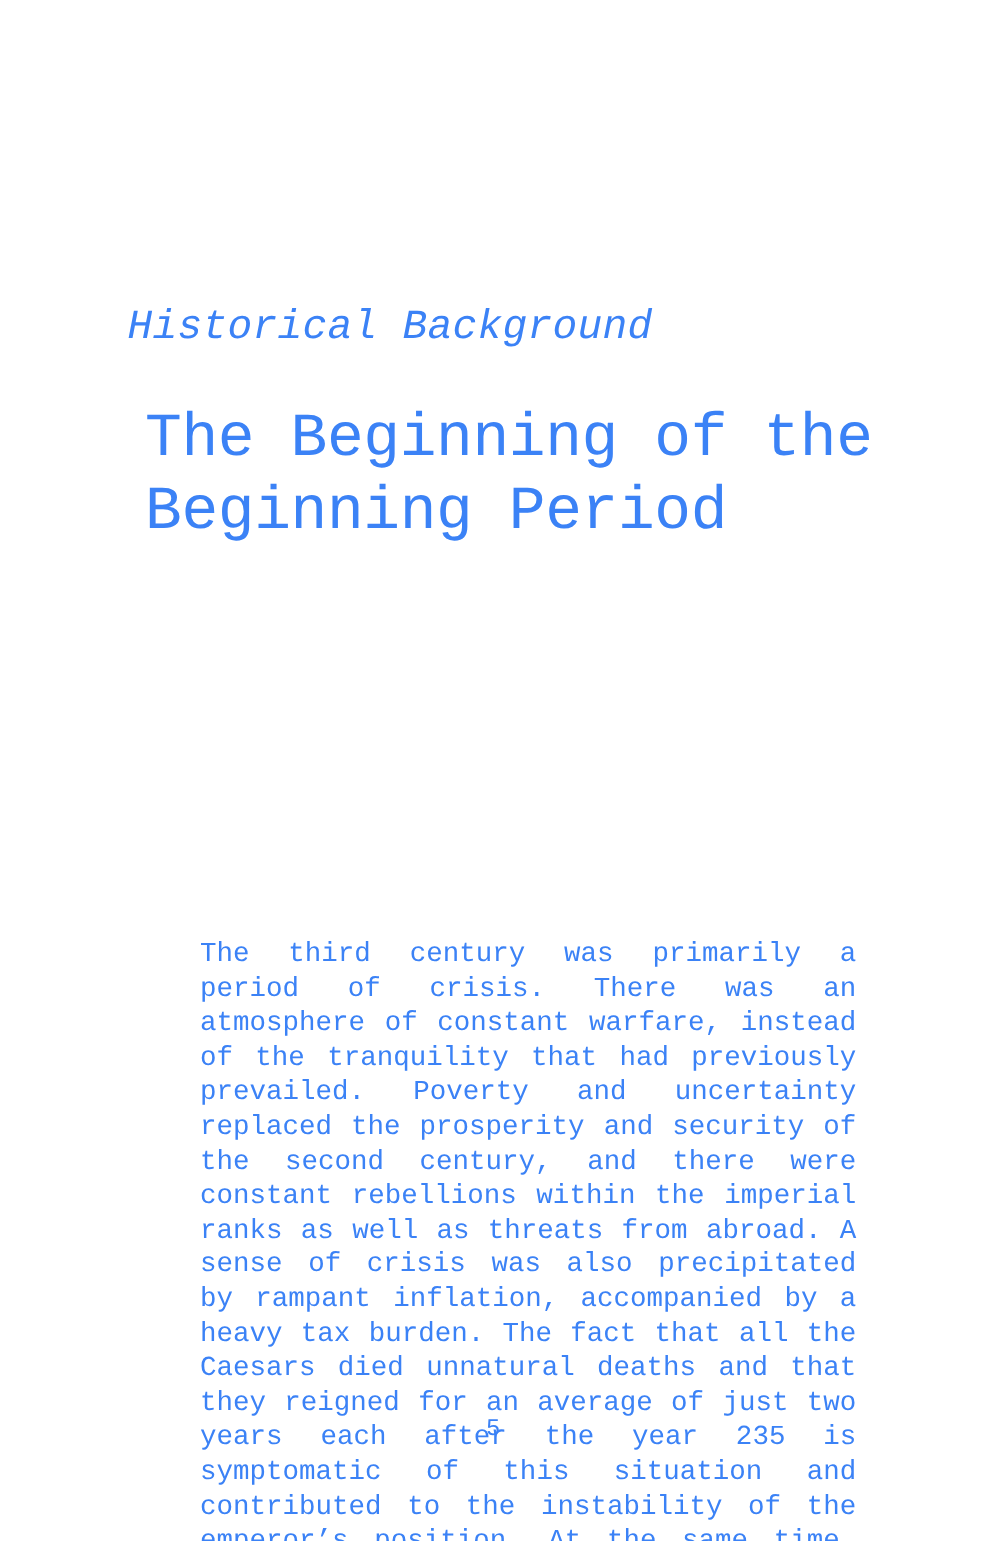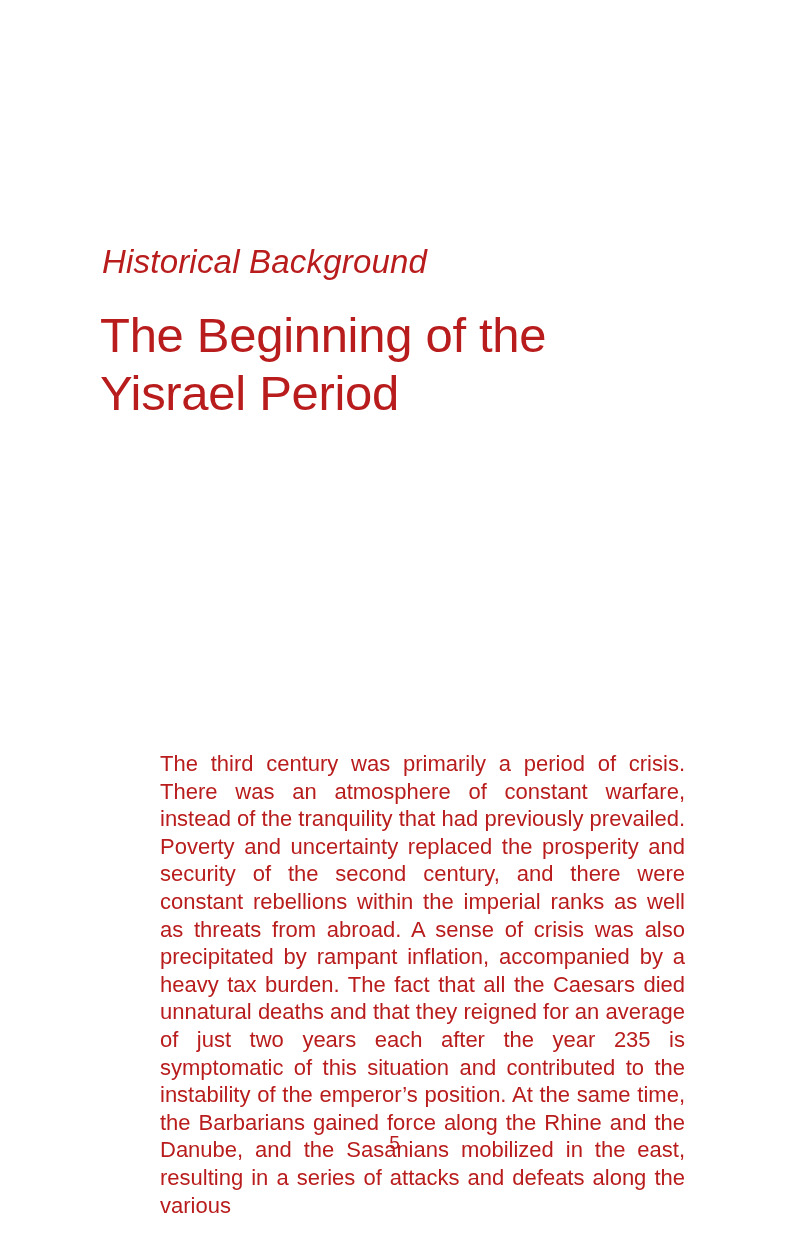--- a/index.html
+++ b/index.html
@@ -5,40 +5,40 @@
   html, body {
     margin: 0;
     padding: 0;
     background: #ffffff;
   }
   .page {
     position: relative;
     width: 800px;
     height: 1233px;
     background: #ffffff;
-    font-family: Liberation Sans, sans-serif;
-    color: #b91c1c;
+    font-family: Liberation Mono, monospace;
+    color: #3b82f6;
     overflow: hidden;
   }
   .kicker {
     position: absolute;
     left: 102px;
     top: 243px;
     width: 560px;
     font-style: italic;
     font-size: 33px;
     line-height: 38px;
     letter-spacing: 0.2px;
   }
   .title {
     position: absolute;
     left: 100px;
     top: 306px;
     width: 620px;
-    margin: 0;
+    margin: 16px;
     font-weight: normal;
     font-size: 49px;
     line-height: 58px;
     letter-spacing: -0.3px;
   }
   .opening {
     position: absolute;
     left: 104px;
     top: 637px;
     width: 581px;
@@ -73,20 +73,20 @@
     line-height: 24px;
   }
 </style>
 </head>
 <body>
 
 <div class="page">
 
   <div class="kicker">Historical Background</div>
 
-  <h1 class="title"><span>The Beginning of the</span><br><span>Yisrael Period</span></h1>
+  <h1 class="title"><span>The Beginning of the</span><br><span>Beginning Period</span></h1>
 
 
   <blockquote class="quote">The third century was primarily a period of crisis. There was an atmosphere of constant warfare, instead of the tranquility that had previously prevailed. Poverty and uncertainty replaced the prosperity and security of the second century, and there were constant rebellions within the imperial ranks as well as threats from abroad. A sense of crisis was also precipitated by rampant inflation, accompanied by a heavy tax burden. The fact that all the Caesars died unnatural deaths and that they reigned for an average of just two years each after the year 235 is symptomatic of this situation and contributed to the instability of the emperor’s position. At the same time, the Barbarians gained force along the Rhine and the Danube, and the Sasanians mobilized in the east, resulting in a series of attacks and defeats along the various</blockquote>
 
   <div class="folio">5</div>
 
 </div>
 
 </body></html>

